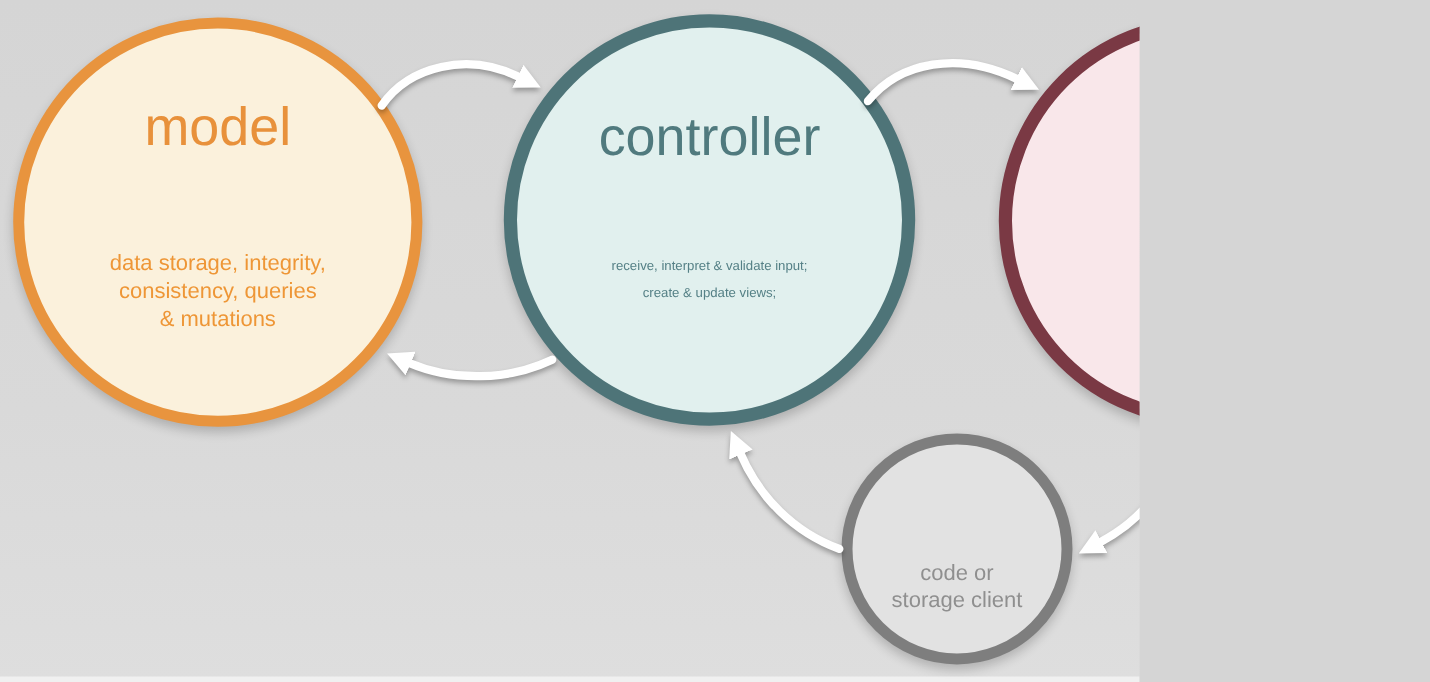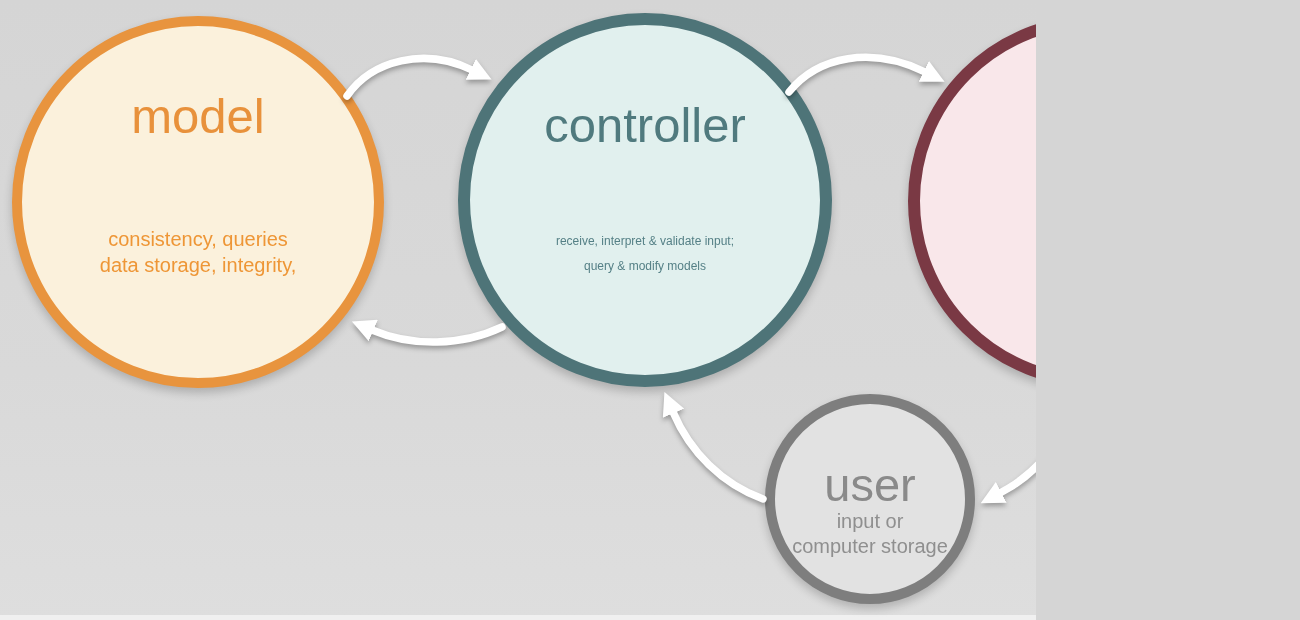--- a/index.html
+++ b/index.html
@@ -57,44 +57,44 @@
   }
 </style>
 </head>
 <body>
 
 <div class="stage">
 
   <div class="node model">
     <div class="title">model</div>
     <div class="desc">
+      <div>data storage, integrity,</div>
       <div>consistency, queries</div>
-      <div>data storage, integrity,</div>
+      <div>&amp; mutations</div>
     </div>
   </div>
 
   <div class="node controller">
     <div class="title">controller</div>
     <div class="desc">
       <div>receive, interpret &amp; validate input;</div>
-      <div>query &amp; modify models</div>
+      <div>create &amp; update views;</div>
     </div>
   </div>
 
   <div class="node view">
     <div class="title">view</div>
     <div class="desc">
     </div>
   </div>
 
   <div class="node user">
-    <div class="title">user</div>
     <div class="desc">
-      <div>input or</div>
-      <div>computer storage</div>
+      <div>code or</div>
+      <div>storage client</div>
     </div>
   </div>
 
   <svg class="arrows" width="1300" height="620" viewBox="0 0 1300 620" aria-hidden="true">
     <defs>
       <marker id="ah" viewBox="0 0 10 10" refX="0.6" refY="5" markerWidth="3.1" markerHeight="3.1" orient="auto" markerUnits="strokeWidth">
         <path d="M0,0 L10,5 L0,10 Z" fill="#ffffff" stroke="none"></path>
       </marker>
     </defs>
     <path class="flow" d="M347,96 C372,60 425,47 472,70" marker-end="url(#ah)"></path>

